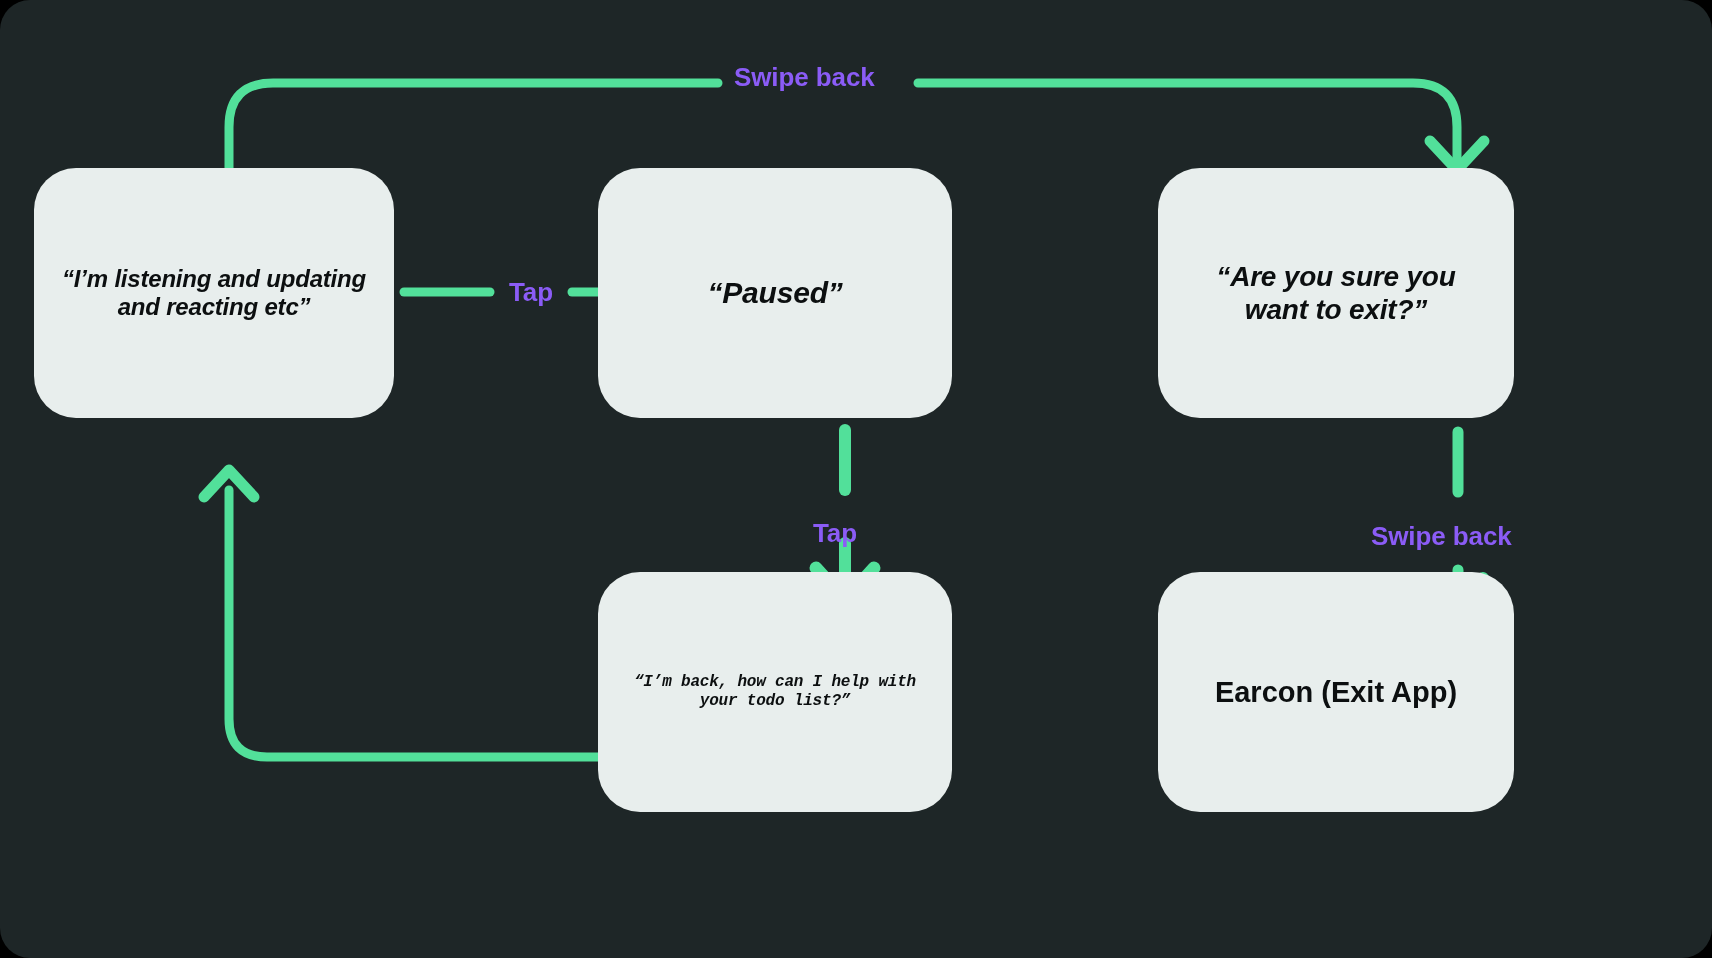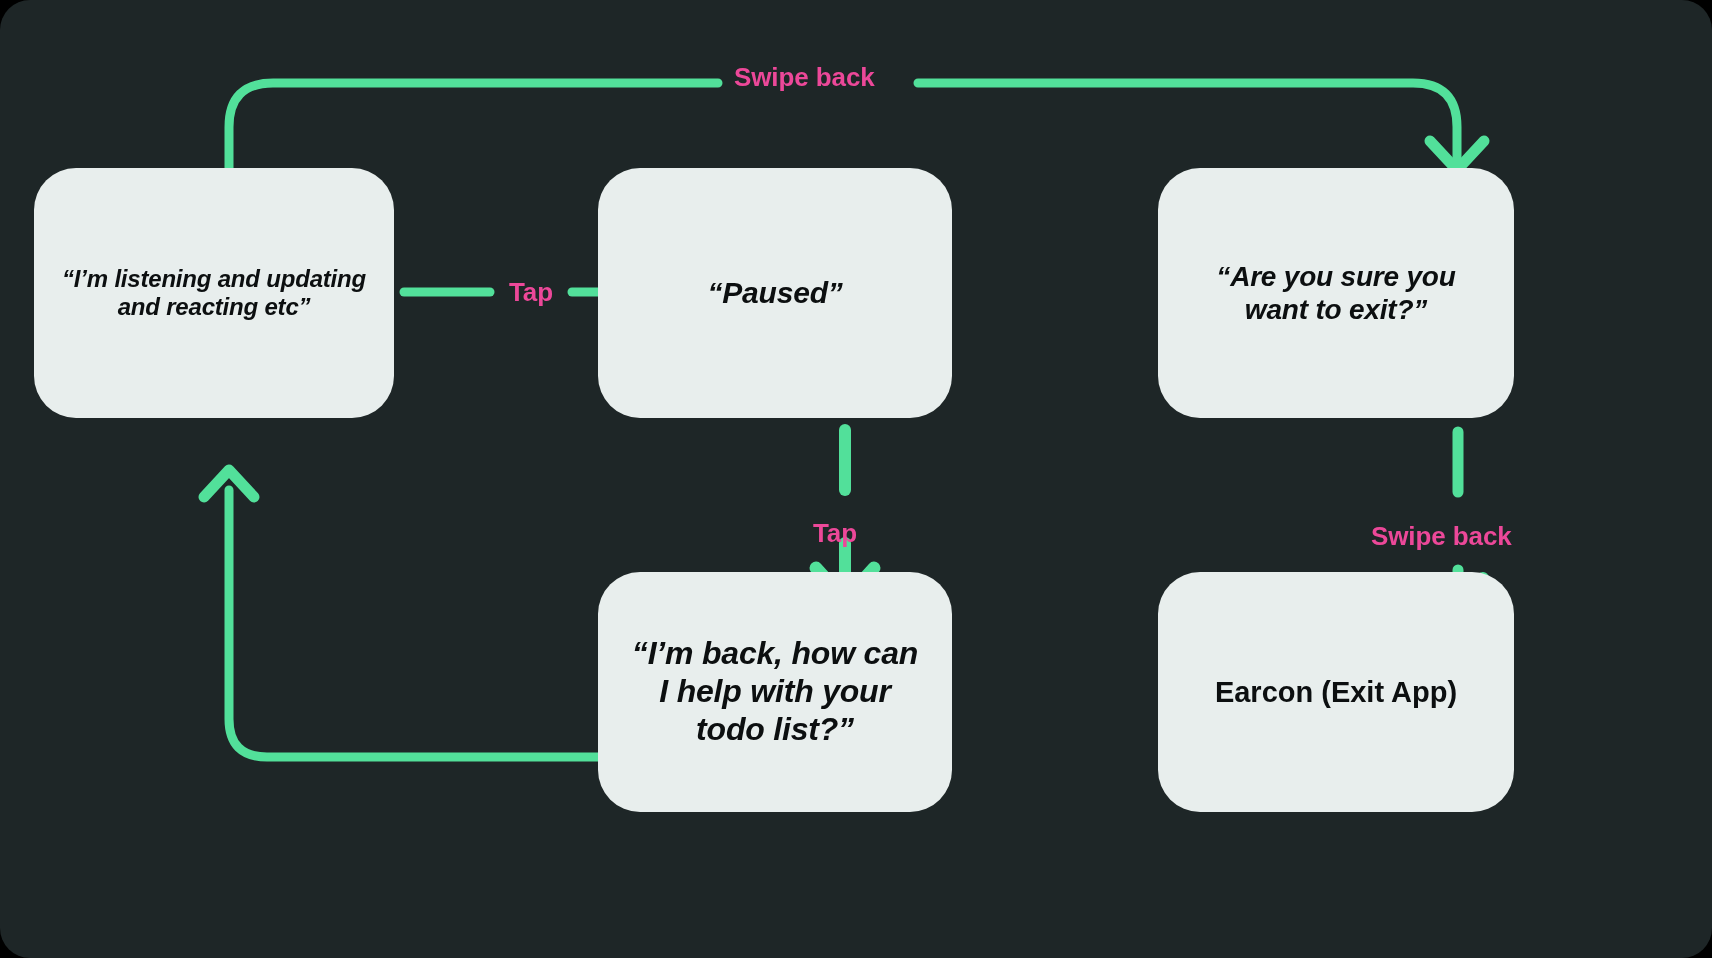--- a/index.html
+++ b/index.html
@@ -61,27 +61,27 @@
 
   #node-listening { left: 34px;   top: 168px; width: 360px; height: 250px; }
   #node-paused    { left: 598px;  top: 168px; width: 354px; height: 250px; }
   #node-confirm   { left: 1158px; top: 168px; width: 356px; height: 250px; }
   #node-back      { left: 598px;  top: 572px; width: 354px; height: 240px; }
   #node-earcon    { left: 1158px; top: 572px; width: 356px; height: 240px; justify-content: center; }
 
   #node-listening .node-label { font-size: 24px; }
   #node-paused .node-label    { font-size: 30px; }
   #node-confirm .node-label   { font-size: 28px; max-width: 270px; text-align: center; }
-  #node-back .node-label      { font-size: 32px; max-width: 300px; }
+  #node-back .node-label      { font-size: 16px; max-width: 300px; font-family: Liberation Mono, monospace; }
   #node-earcon .node-label    { font-size: 29px; }
 
   
   .edge-label {
     position: absolute;
-    color: #ec4899;
+    color: #8b5cf6;
     font-size: 26px;
     font-weight: bold;
     letter-spacing: -0.1px;
     white-space: nowrap;
   }
 
   #label-swipe-top   { left: 734px;  top: 62px;  }
   #label-tap-h       { left: 509px;  top: 277px; }
   #label-tap-v       { left: 813px;  top: 518px; }
   #label-swipe-right { left: 1371px; top: 521px; }

